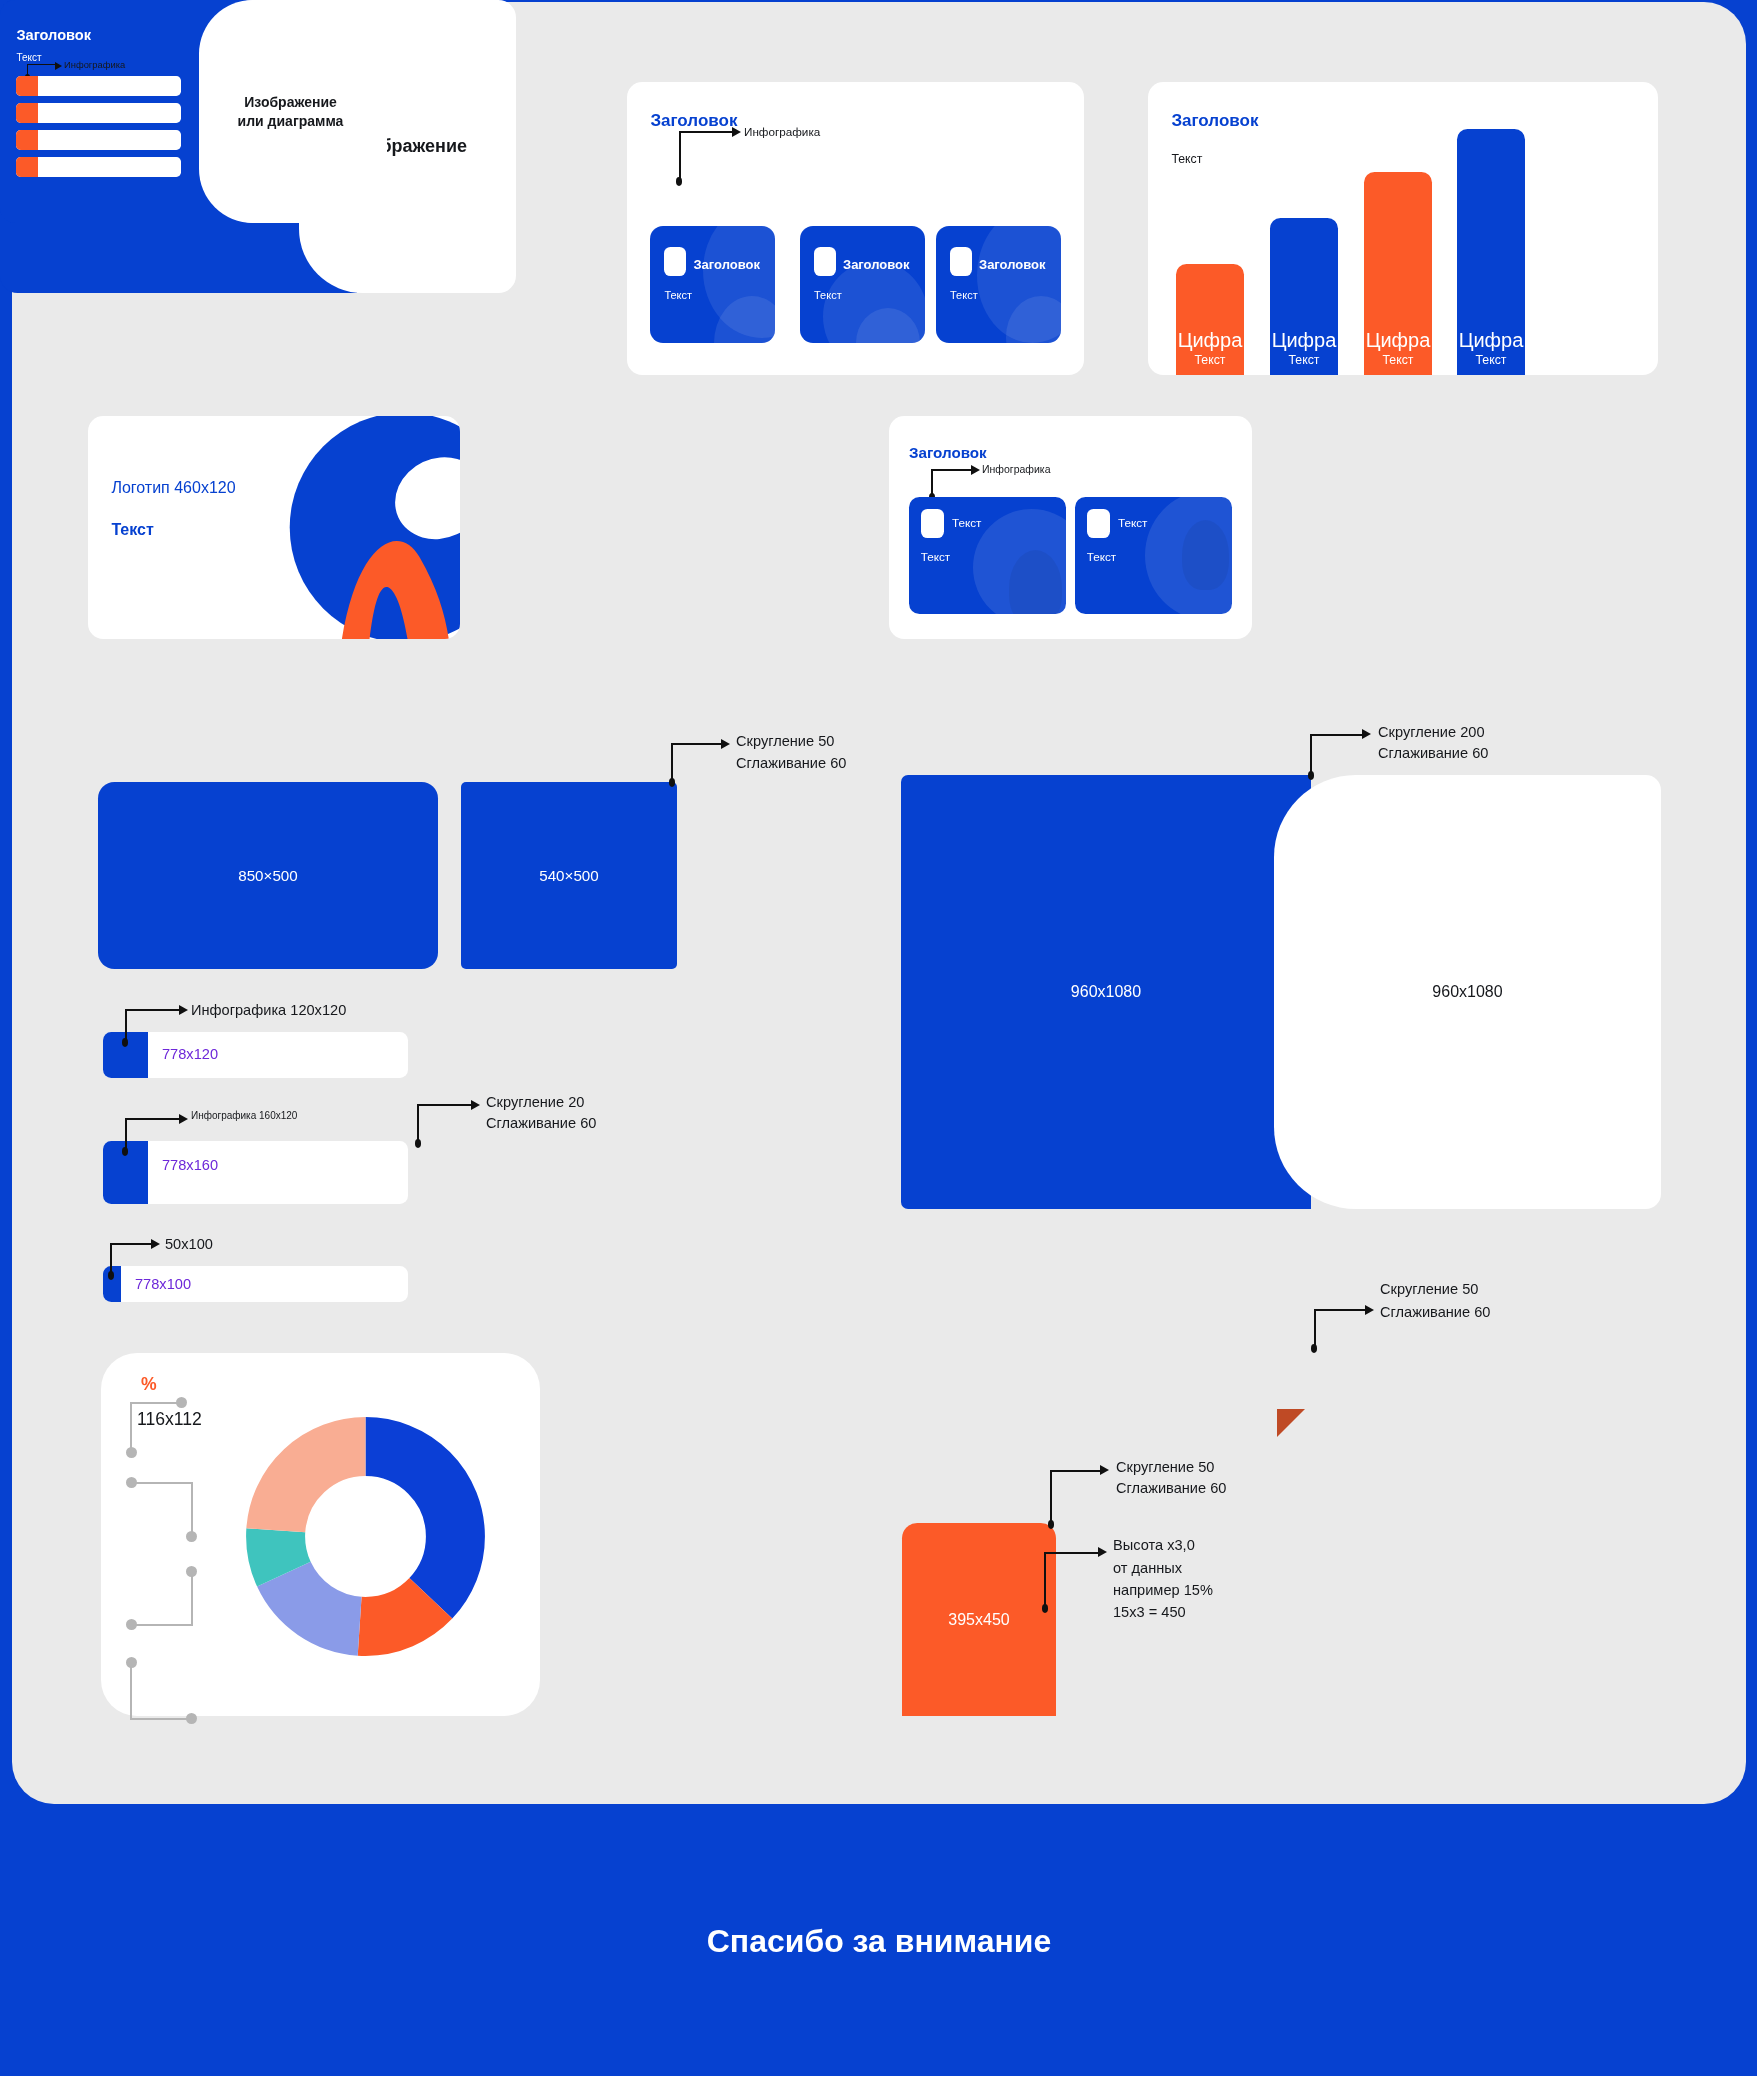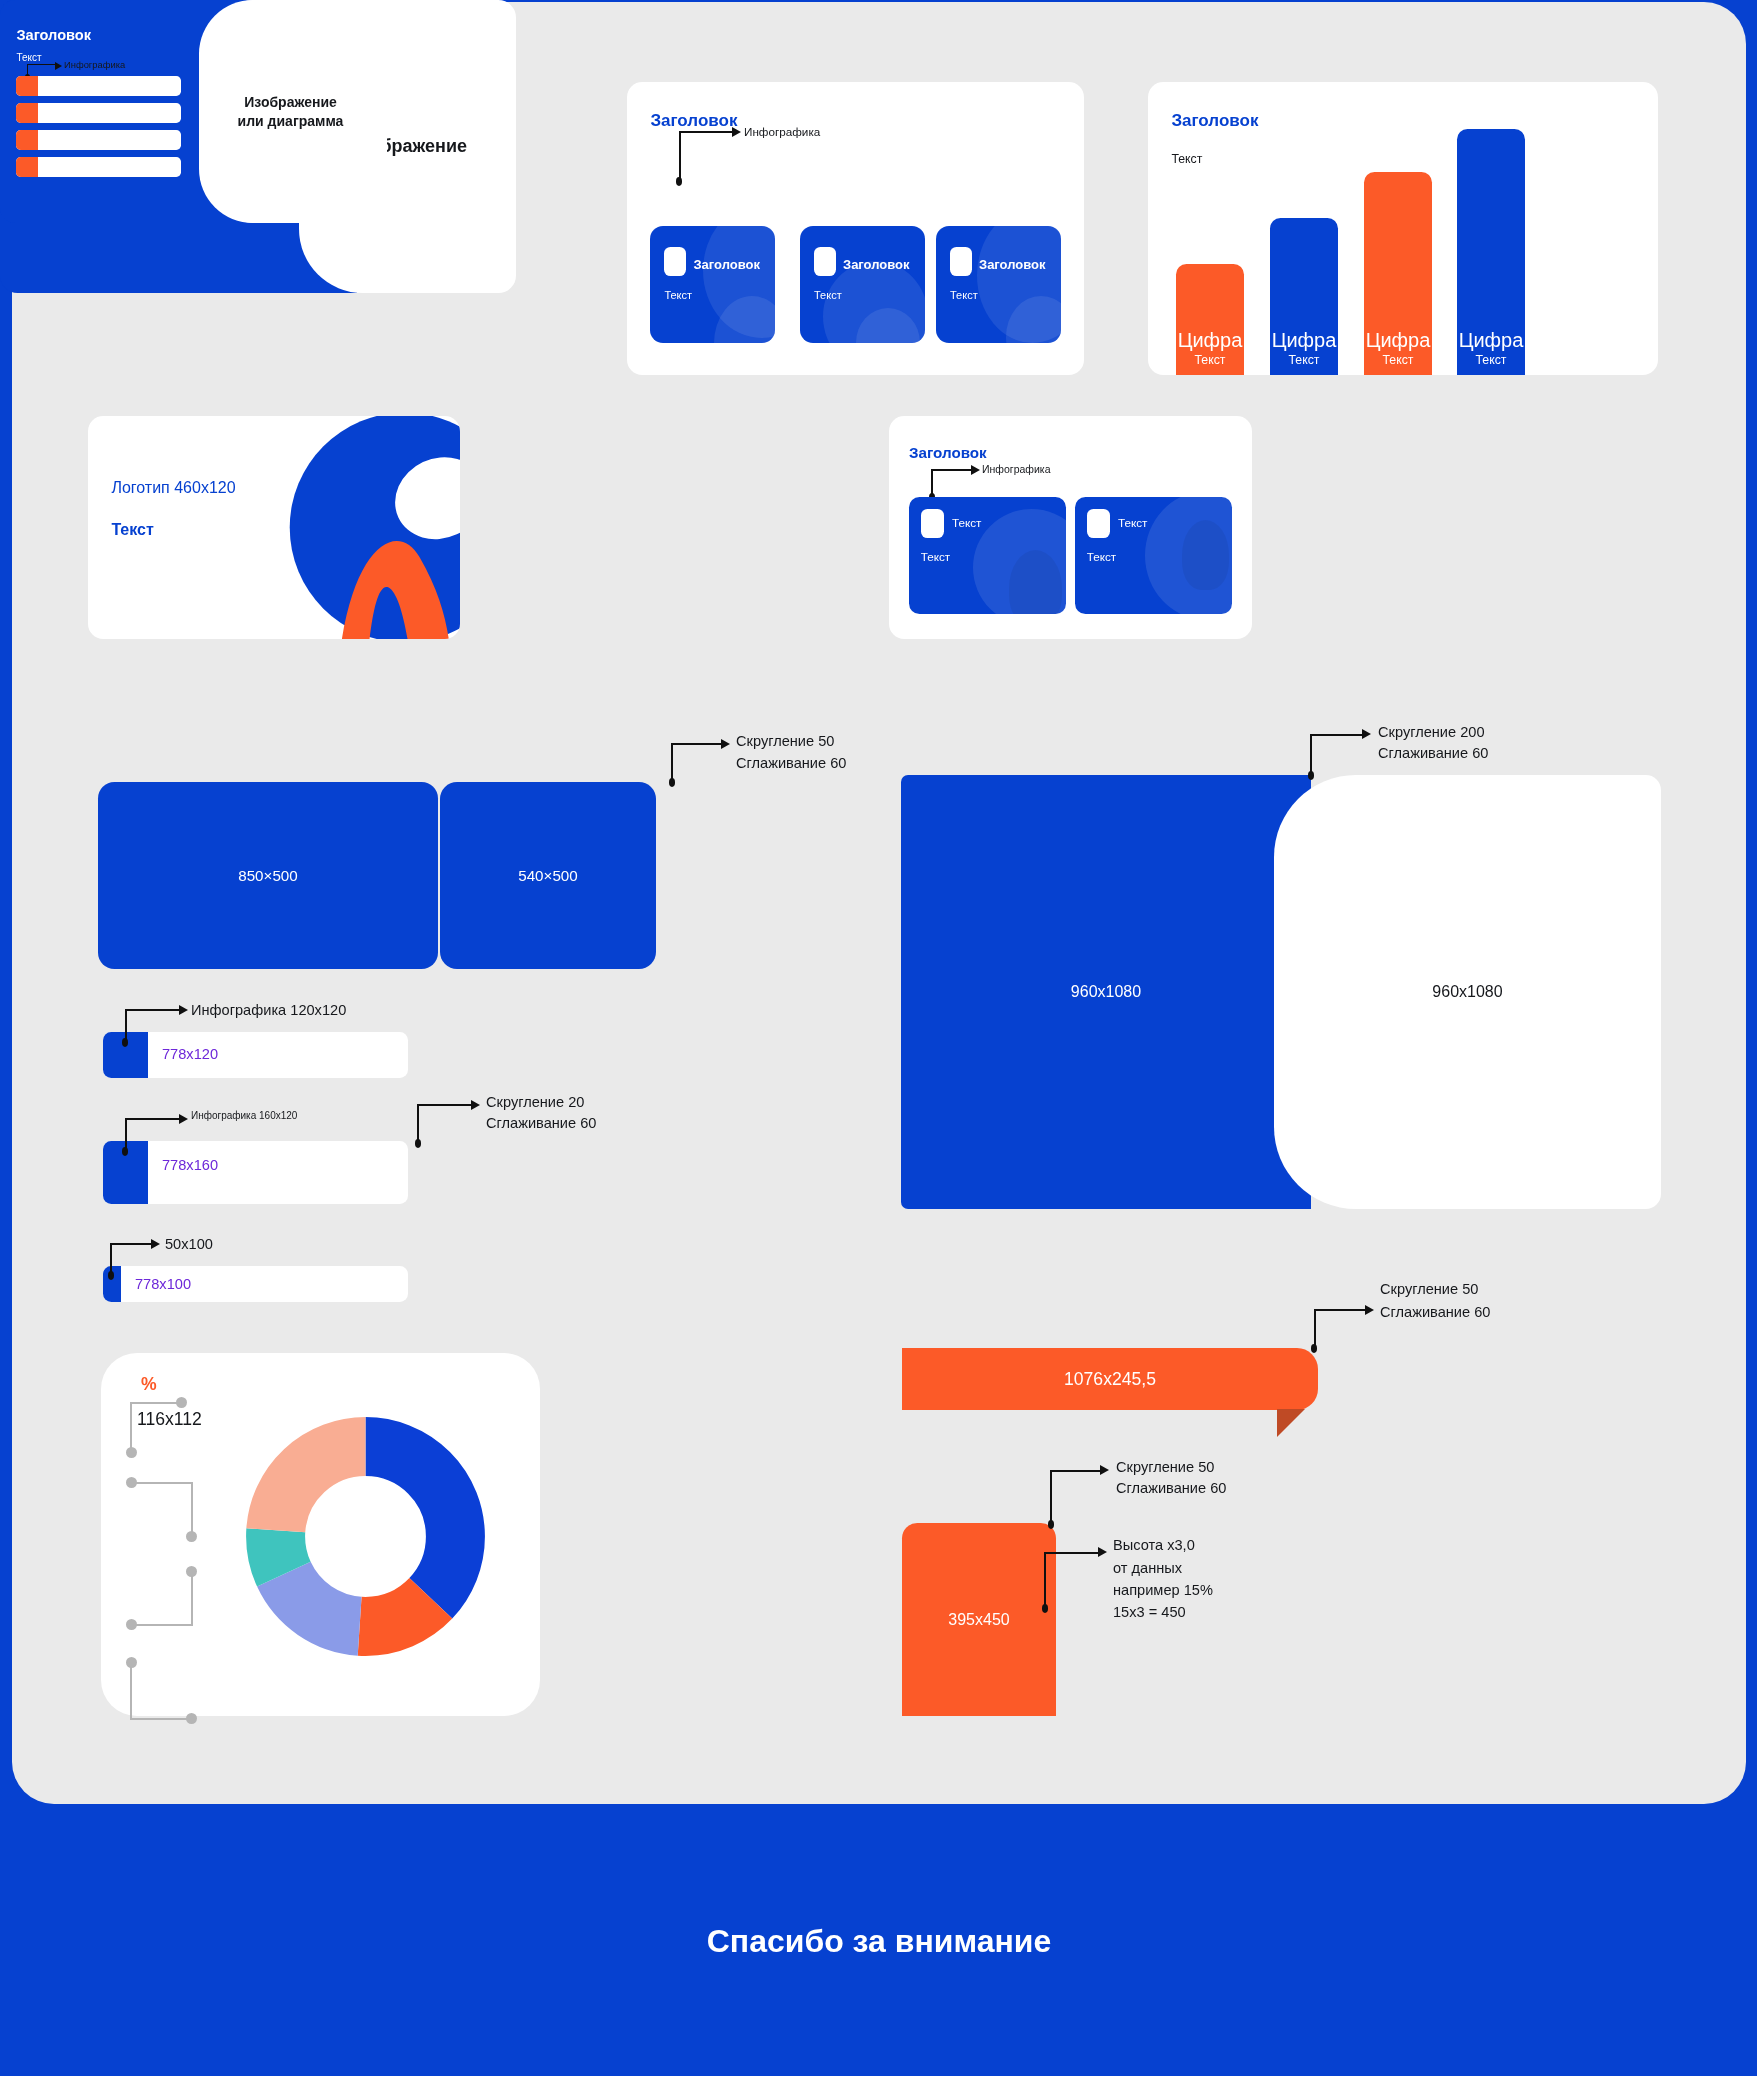--- a/index.html
+++ b/index.html
@@ -290,21 +290,21 @@
       </div>
     <div class="listrow" style="top:157px;">
         <i></i>
       </div>
   </div>
 
   <div class="swatch" style="left:98px;top:782px;width:340px;height:187px;border-radius:16.4px;">
     <span>850×500</span>
   </div>
 
-  <div class="swatch" style="left:440px;top:782px;width:216px;height:187px;border-radius:17px;">
+  <div class="swatch" style="left:461px;top:782px;width:216px;height:187px;border-radius:5px;">
     <span>540×500</span>
   </div>
 
   <div class="lead-dot" style="left:669px;top:778px;"></div>
   <div class="lead-line" style="left:671px;top:743px;width:1.8px;height:36px;"></div>
   <div class="lead-line" style="left:671px;top:743px;width:52px;height:1.8px;"></div>
   <div class="lead-head" style="left:721px;top:739px;"></div>
   <span class="lead-label" style="left:736px;top:732px;font-size:14.6px;">Скругление 50</span>
   <span class="lead-label" style="left:736px;top:754px;font-size:14.6px;">Сглаживание 60</span>
 
@@ -391,23 +391,20 @@
     <svg width="281" height="281" viewBox="0 0 100 100" style="position:absolute;left:124px;top:43px;">
 
       <circle cx="50" cy="50" r="32" fill="none" stroke="#0B3FD6" stroke-width="21" stroke-dasharray="74.4 126.7" transform="rotate(-90 50 50)"></circle>
       <circle cx="50" cy="50" r="32" fill="none" stroke="#FC5A28" stroke-width="21" stroke-dasharray="28.1 172.9" stroke-dashoffset="-74.4" transform="rotate(-90 50 50)"></circle>
       <circle cx="50" cy="50" r="32" fill="none" stroke="#8A9BE8" stroke-width="21" stroke-dasharray="34.2 166.9" stroke-dashoffset="-102.5" transform="rotate(-90 50 50)"></circle>
       <circle cx="50" cy="50" r="32" fill="none" stroke="#3FC4BE" stroke-width="21" stroke-dasharray="16.1 185.0" stroke-dashoffset="-136.7" transform="rotate(-90 50 50)"></circle>
       <circle cx="50" cy="50" r="32" fill="none" stroke="#F9AD93" stroke-width="21" stroke-dasharray="48.3 152.8" stroke-dashoffset="-152.8" transform="rotate(-90 50 50)"></circle>
     </svg>
   </div>
 
-  <div class="ribbon">
-    <span>1076x245,5</span>
-  </div>
   <div class="ribbon-tail"></div>
   <div class="lead-dot" style="left:1311px;top:1344px;"></div>
   <div class="lead-line" style="left:1314px;top:1309px;width:1.8px;height:37px;"></div>
   <div class="lead-line" style="left:1314px;top:1309px;width:54px;height:1.8px;"></div>
   <div class="lead-head" style="left:1365px;top:1305px;"></div>
   <span class="lead-label" style="left:1380px;top:1280px;font-size:14.6px;">Скругление 50</span>
   <span class="lead-label" style="left:1380px;top:1303px;font-size:14.6px;">Сглаживание 60</span>
 
   <div class="orangebar">
     <span>395x450</span>

